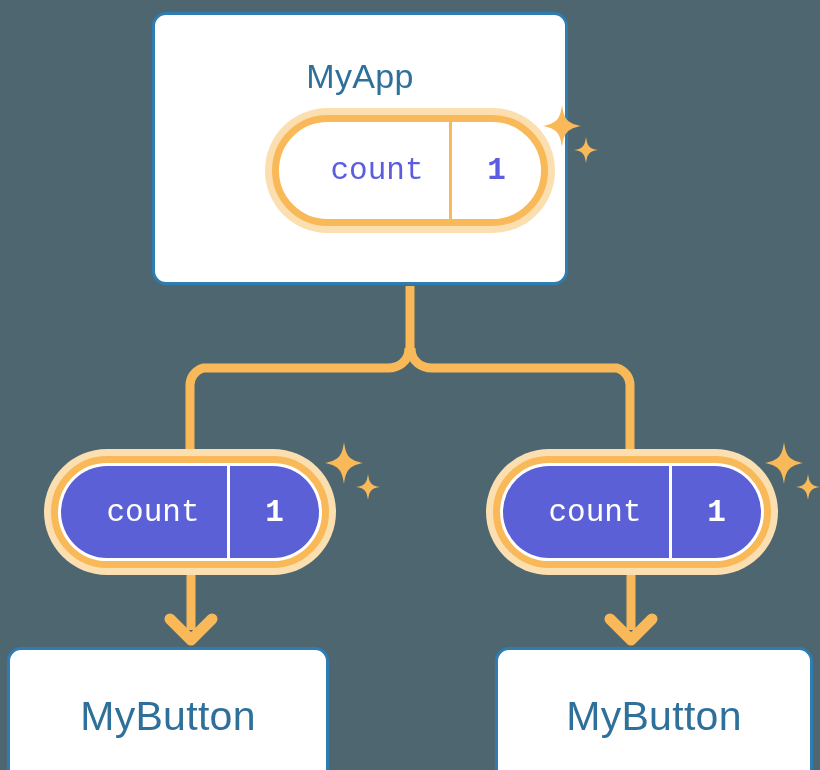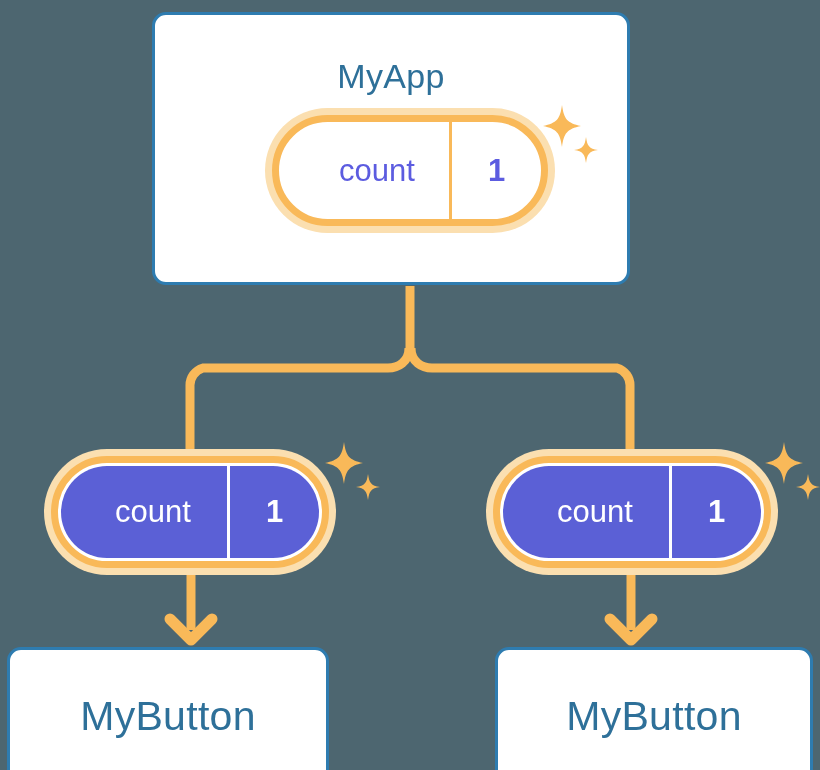--- a/index.html
+++ b/index.html
@@ -16,21 +16,21 @@
 
   
   .card{
     position:absolute;
     background:#ffffff;
     border:3px solid #2e7cb0;
     border-radius:14px;
     box-sizing:border-box;
     z-index:2;
   }
-  #card-myapp{left:152px;top:12px;width:478px;height:273px;padding-left:9px;}
+  #card-myapp{left:152px;top:12px;width:416px;height:273px;padding-left:9px;}
   #card-btn-left{left:7px;top:647px;width:322px;height:140px;border-radius:14px;}
   #card-btn-right{left:495px;top:647px;width:318px;height:140px;border-radius:14px;}
 
   .card-title{
     position:absolute;left:0;right:0;
     text-align:center;
     color:#2e7099;
     font-size:34px;
     font-weight:400;
     letter-spacing:.3px;
@@ -40,20 +40,21 @@
   .btn-title{top:43px;font-size:41px;}
 
   
   .pill{
     position:absolute;
     box-sizing:border-box;
     border-radius:999px;
     background:#fbdfb0;              
     display:flex;align-items:center;justify-content:center;
     z-index:3;
+    font-family:Liberation Mono, monospace;
   }
   .pill-ring{
     box-sizing:border-box;
     width:100%;height:100%;
     border-radius:999px;
     padding:7px;                      
   }
   .pill-inner{
     box-sizing:border-box;
     width:100%;height:100%;

